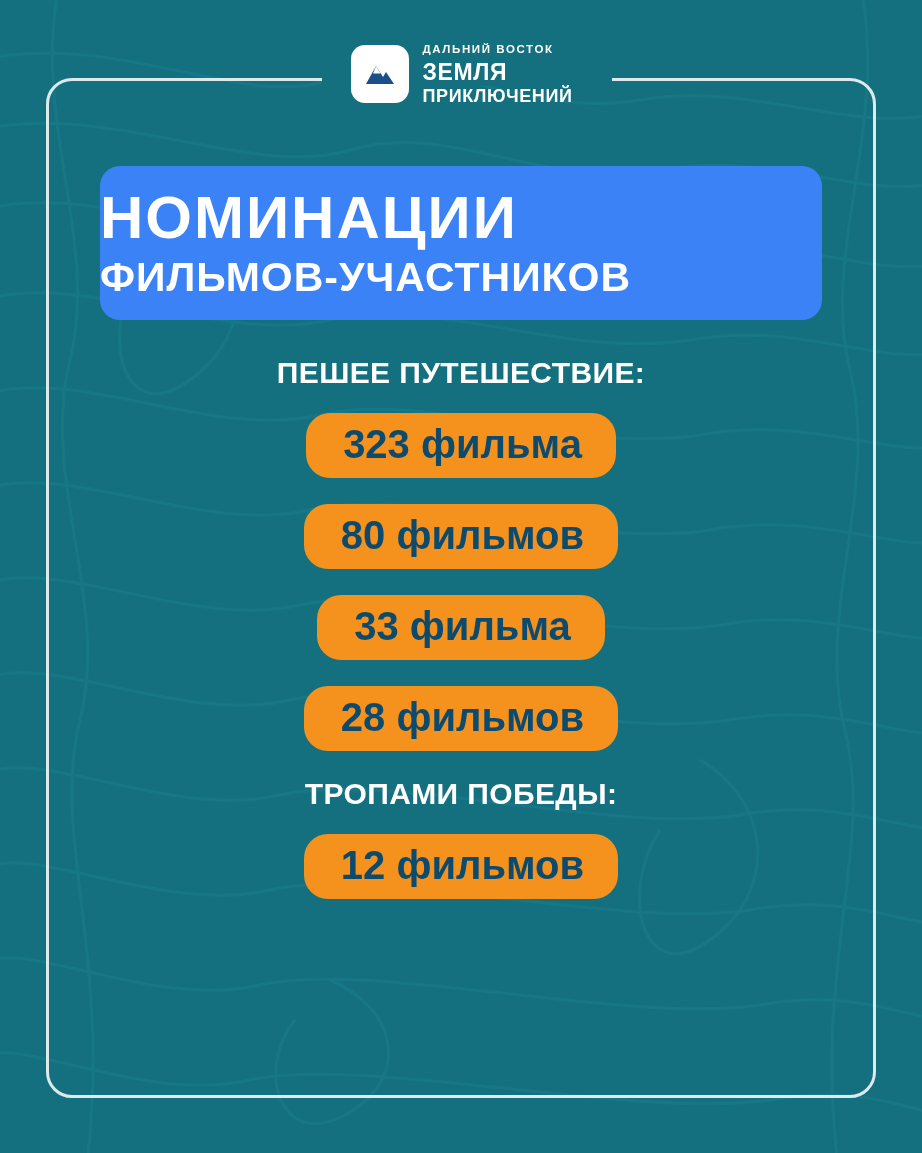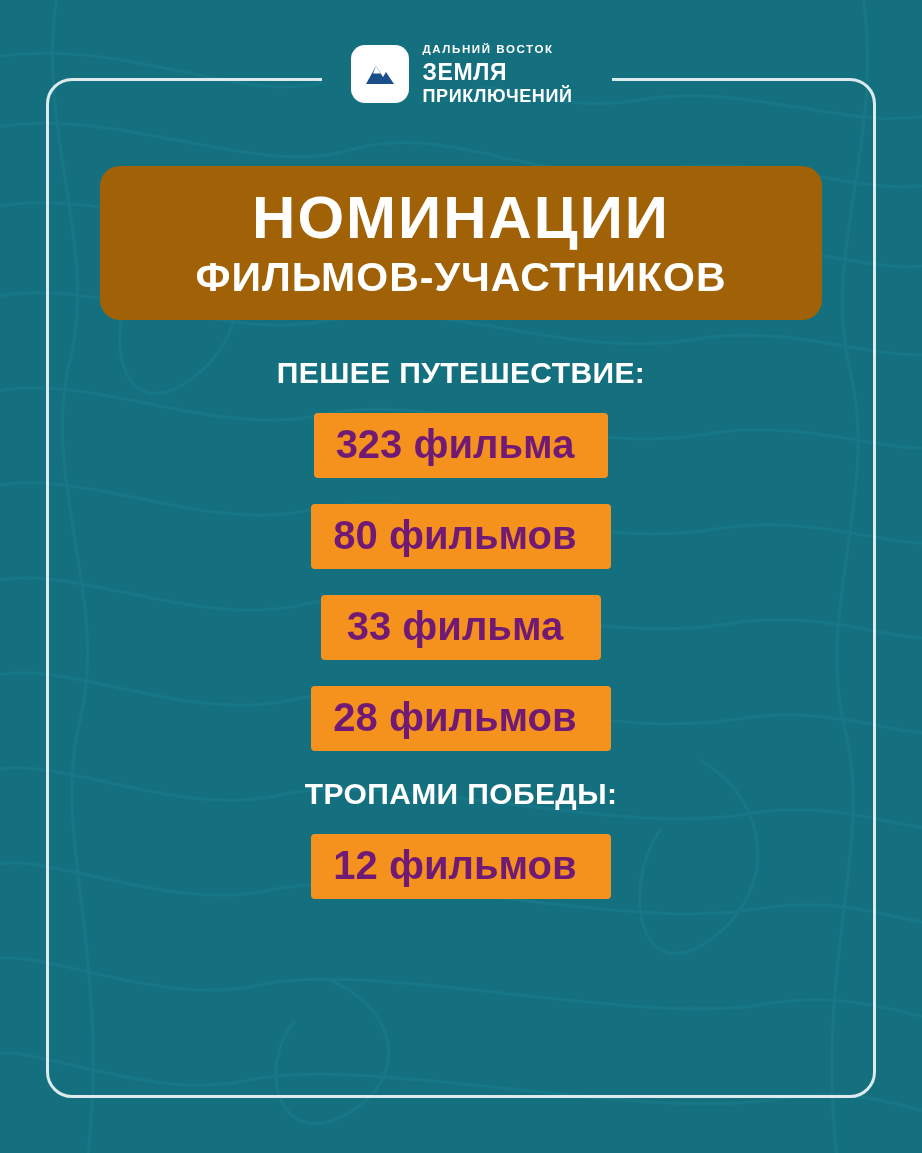--- a/index.html
+++ b/index.html
@@ -94,25 +94,24 @@
     letter-spacing: 0.6px;
   }
 
   
   .title-card {
     position: absolute;
     left: 100px;
     top: 166px;
     width: 722px;
     height: 154px;
-    background: #a16207;
+    background: #3b82f6;
     border-radius: 20px;
     display: flex;
     flex-direction: column;
-    align-items: center;
     justify-content: center;
     box-sizing: border-box;
   }
   .title-main {
     color: #ffffff;
     font-size: 60px;
     font-weight: bold;
     letter-spacing: 2px;
     line-height: 1;
     margin-bottom: 9px;
@@ -142,25 +141,25 @@
   .nom-label {
     color: #ffffff;
     font-size: 30px;
     font-weight: bold;
     letter-spacing: 0.4px;
     margin-bottom: 11px;
     text-align: center;
   }
   .nom-value {
     background: #f5921e;
-    color: #701a75;
+    color: #0c4a6e;
     font-size: 40px;
     font-weight: bold;
-    border-radius: 4px;
-    padding: 10px 34px 13px 22px;
+    border-radius: 24px;
+    padding: 10px 34px 13px 37px;
     min-width: 280px;
     text-align: center;
     box-sizing: border-box;
     line-height: 1.05;
   }
 </style>
 </head>
 <body>
 
 <div id="poster">

